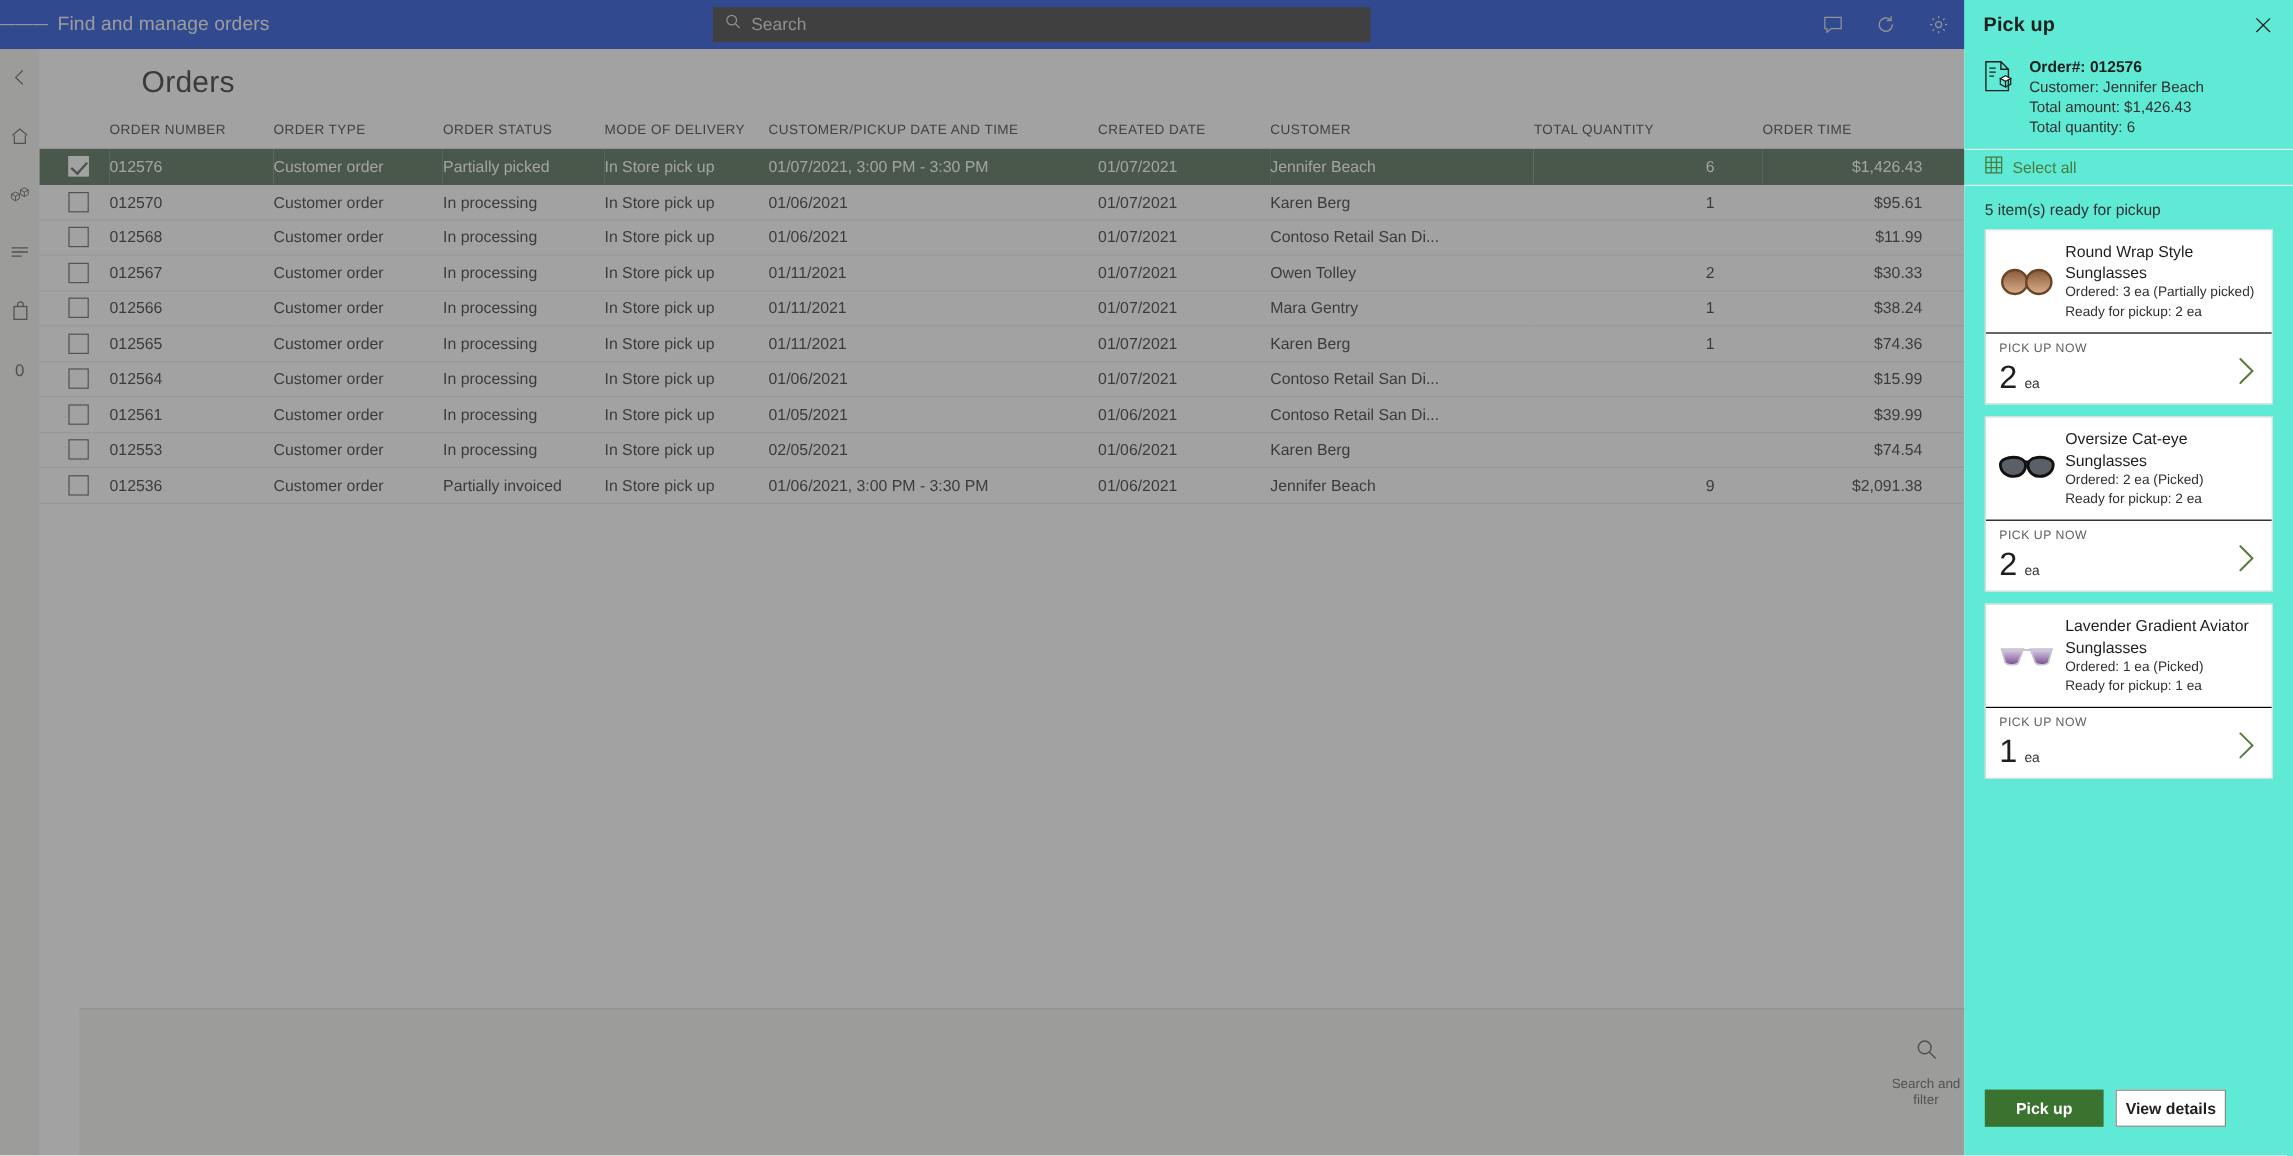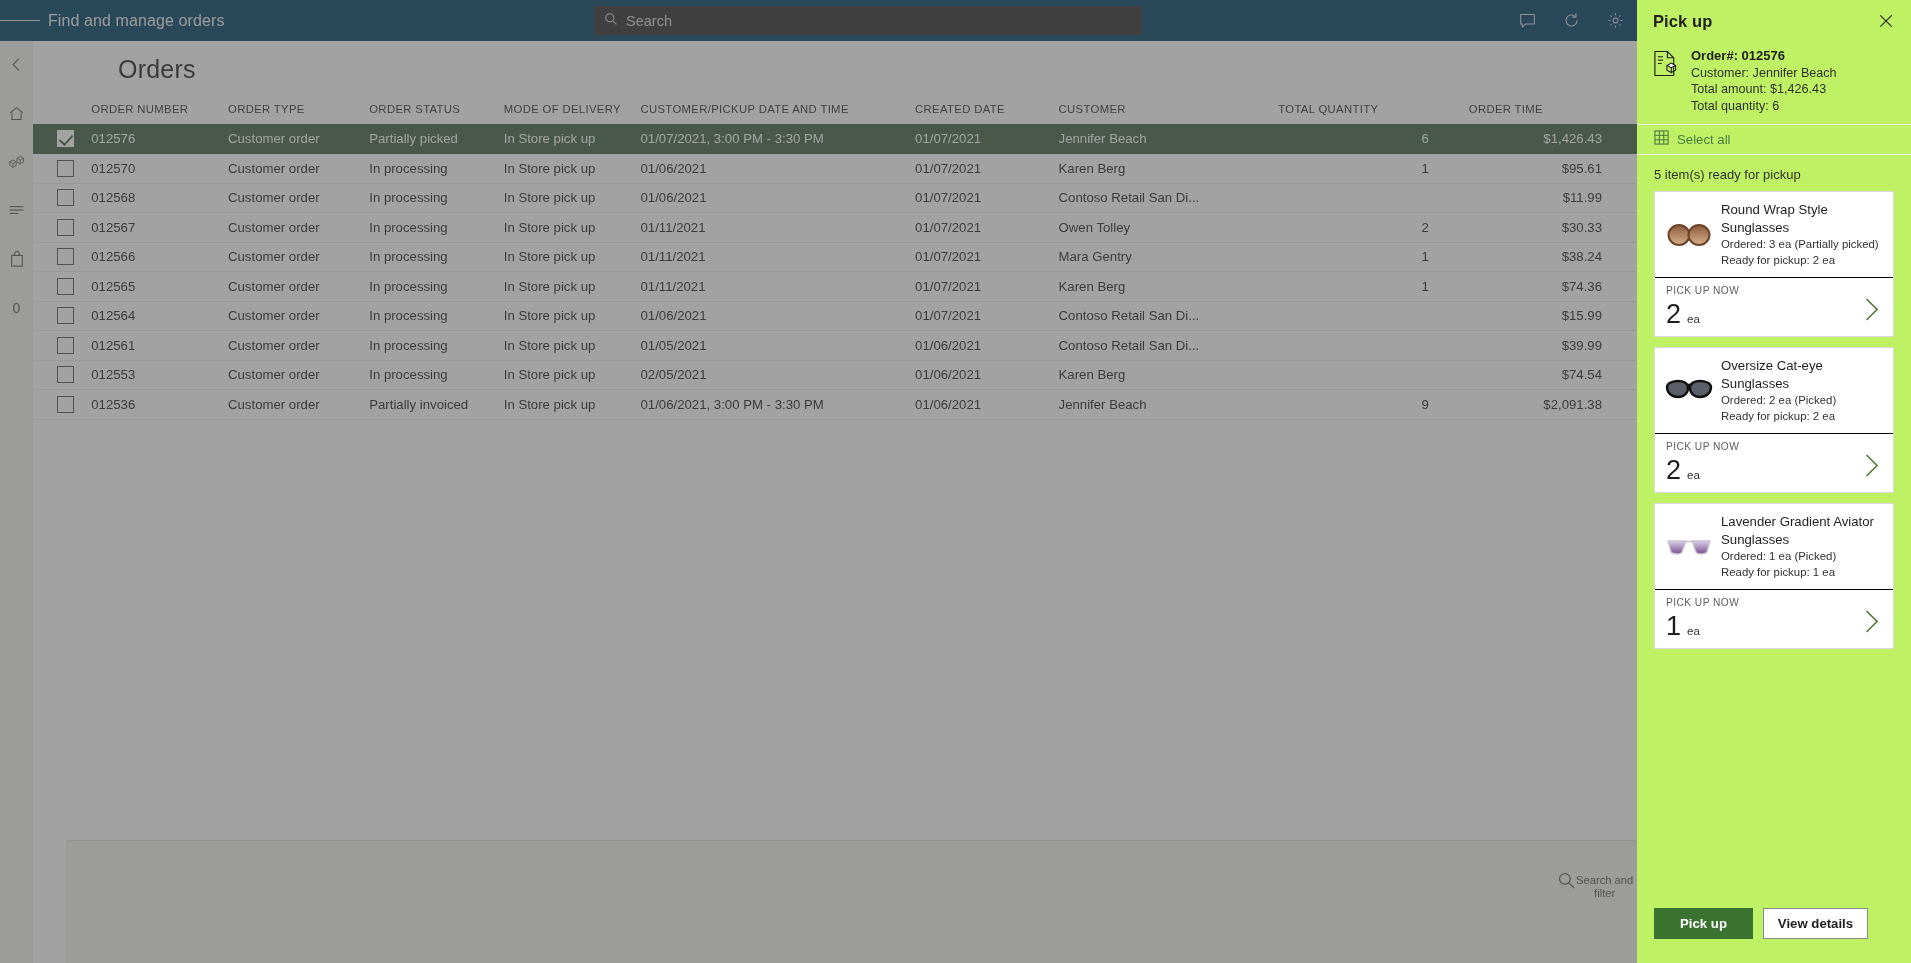--- a/index.html
+++ b/index.html
@@ -18,21 +18,21 @@
   }
   #dimmed::after {
     content: ""; position: absolute; inset: 0;
     background: rgba(70,70,70,0.50);
     pointer-events: none; z-index: 50;
   }
 
   
   .topbar {
     position: absolute; left: 0; top: 0; width: 1637px; height: 41px;
-    background: #0c4a6e; display: flex; align-items: center;
+    background: #1d4ed8; display: flex; align-items: center;
   }
   .hamburger { width: 40px; height: 41px; display: flex; align-items: center; justify-content: center; }
   .hamburger .bar { display:block; width: 17px; height: 1.6px; background: #e6e6e6; margin: 2.6px 0; }
   .app-title { color: #f0f0f0; font-size: 16px; margin-left: 8px; letter-spacing: .1px; }
   .search-box {
     position: absolute; left: 594px; top: 6px; width: 548px; height: 29px;
     background: #3b3b3b; display: flex; align-items: center; padding-left: 10px;
   }
   .search-box .mag { margin-right: 8px; }
   .search-ph { color: #d8d8d8; font-size: 14.5px; }
@@ -87,28 +87,28 @@
     border: solid #4c6b4f; border-width: 0 2px 2px 0; transform: rotate(42deg);
   }
 
   
   .cmdbar {
     position: absolute; left: 33px; bottom: 0; width: 1604px; height: 123px;
     background: #f3f2f1; border-top: 1px solid #e1dfdd;
   }
   .cmd-item {
     position: absolute; right: 17px; top: 24px; width: 96px;
-    display: flex; flex-direction: row; align-items: center; text-align: center;
+    display: flex; flex-direction: column; align-items: center; text-align: center;
   }
   .cmd-label { font-size: 11.2px; color: #605e5c; margin-top: 9px; line-height: 13px; }
 
   
   .panel {
     position: absolute; right: 0; top: 0; width: 274px; height: 963px;
-    background: #bef264; z-index: 100;
+    background: #5eead4; z-index: 100;
     display: flex; flex-direction: column;
   }
   .panel-head {
     height: 42px; display: flex; align-items: center; justify-content: space-between;
     padding: 0 12px 0 16px; flex: none;
   }
   .panel-title { font-size: 16.5px; color: #201f1e; font-weight: 600; letter-spacing:.1px;}
   .close-btn { width: 26px; height: 26px; display: flex; align-items: center; justify-content: center; cursor: pointer; }
 
   .order-summary { display: flex; padding: 4px 14px 10px 16px; flex: none; }
@@ -138,21 +138,21 @@
   .pick-label { font-size: 10.2px; color: #605e5c; letter-spacing: .45px; }
   .qty-row { display: flex; align-items: baseline; margin-top: 4px; }
   .qty-num { font-size: 27px; color: #201f1e; line-height: 28px; font-weight: 400; }
   .qty-unit { font-size: 11.5px; color: #323130; margin-left: 6px; }
   .chev { position: absolute; right: 12px; top: 50%; transform: translateY(-35%); }
 
   .panel-actions { flex: none; padding: 0 17px 24px 17px; display: flex; gap: 10px; }
   .btn { height: 31px; font-size: 13.2px; font-weight: 600; cursor: pointer; border: 1px solid transparent;
          display: flex; align-items: center; justify-content: center; }
   .btn-primary { background: #3a7230; color: #ffffff; width: 99px; }
-  .btn-secondary { background: #ffffff; color: #201f1e; border: 1px solid #8a8886; width: 105px; }
+  .btn-secondary { background: #ffffff; color: #201f1e; border: 1px solid #8a8886; width: 92px; }
 </style>
 </head>
 <body>
 
 <div id="app">
 
   <div id="dimmed">
 
     <div class="topbar">
       <div class="hamburger">

